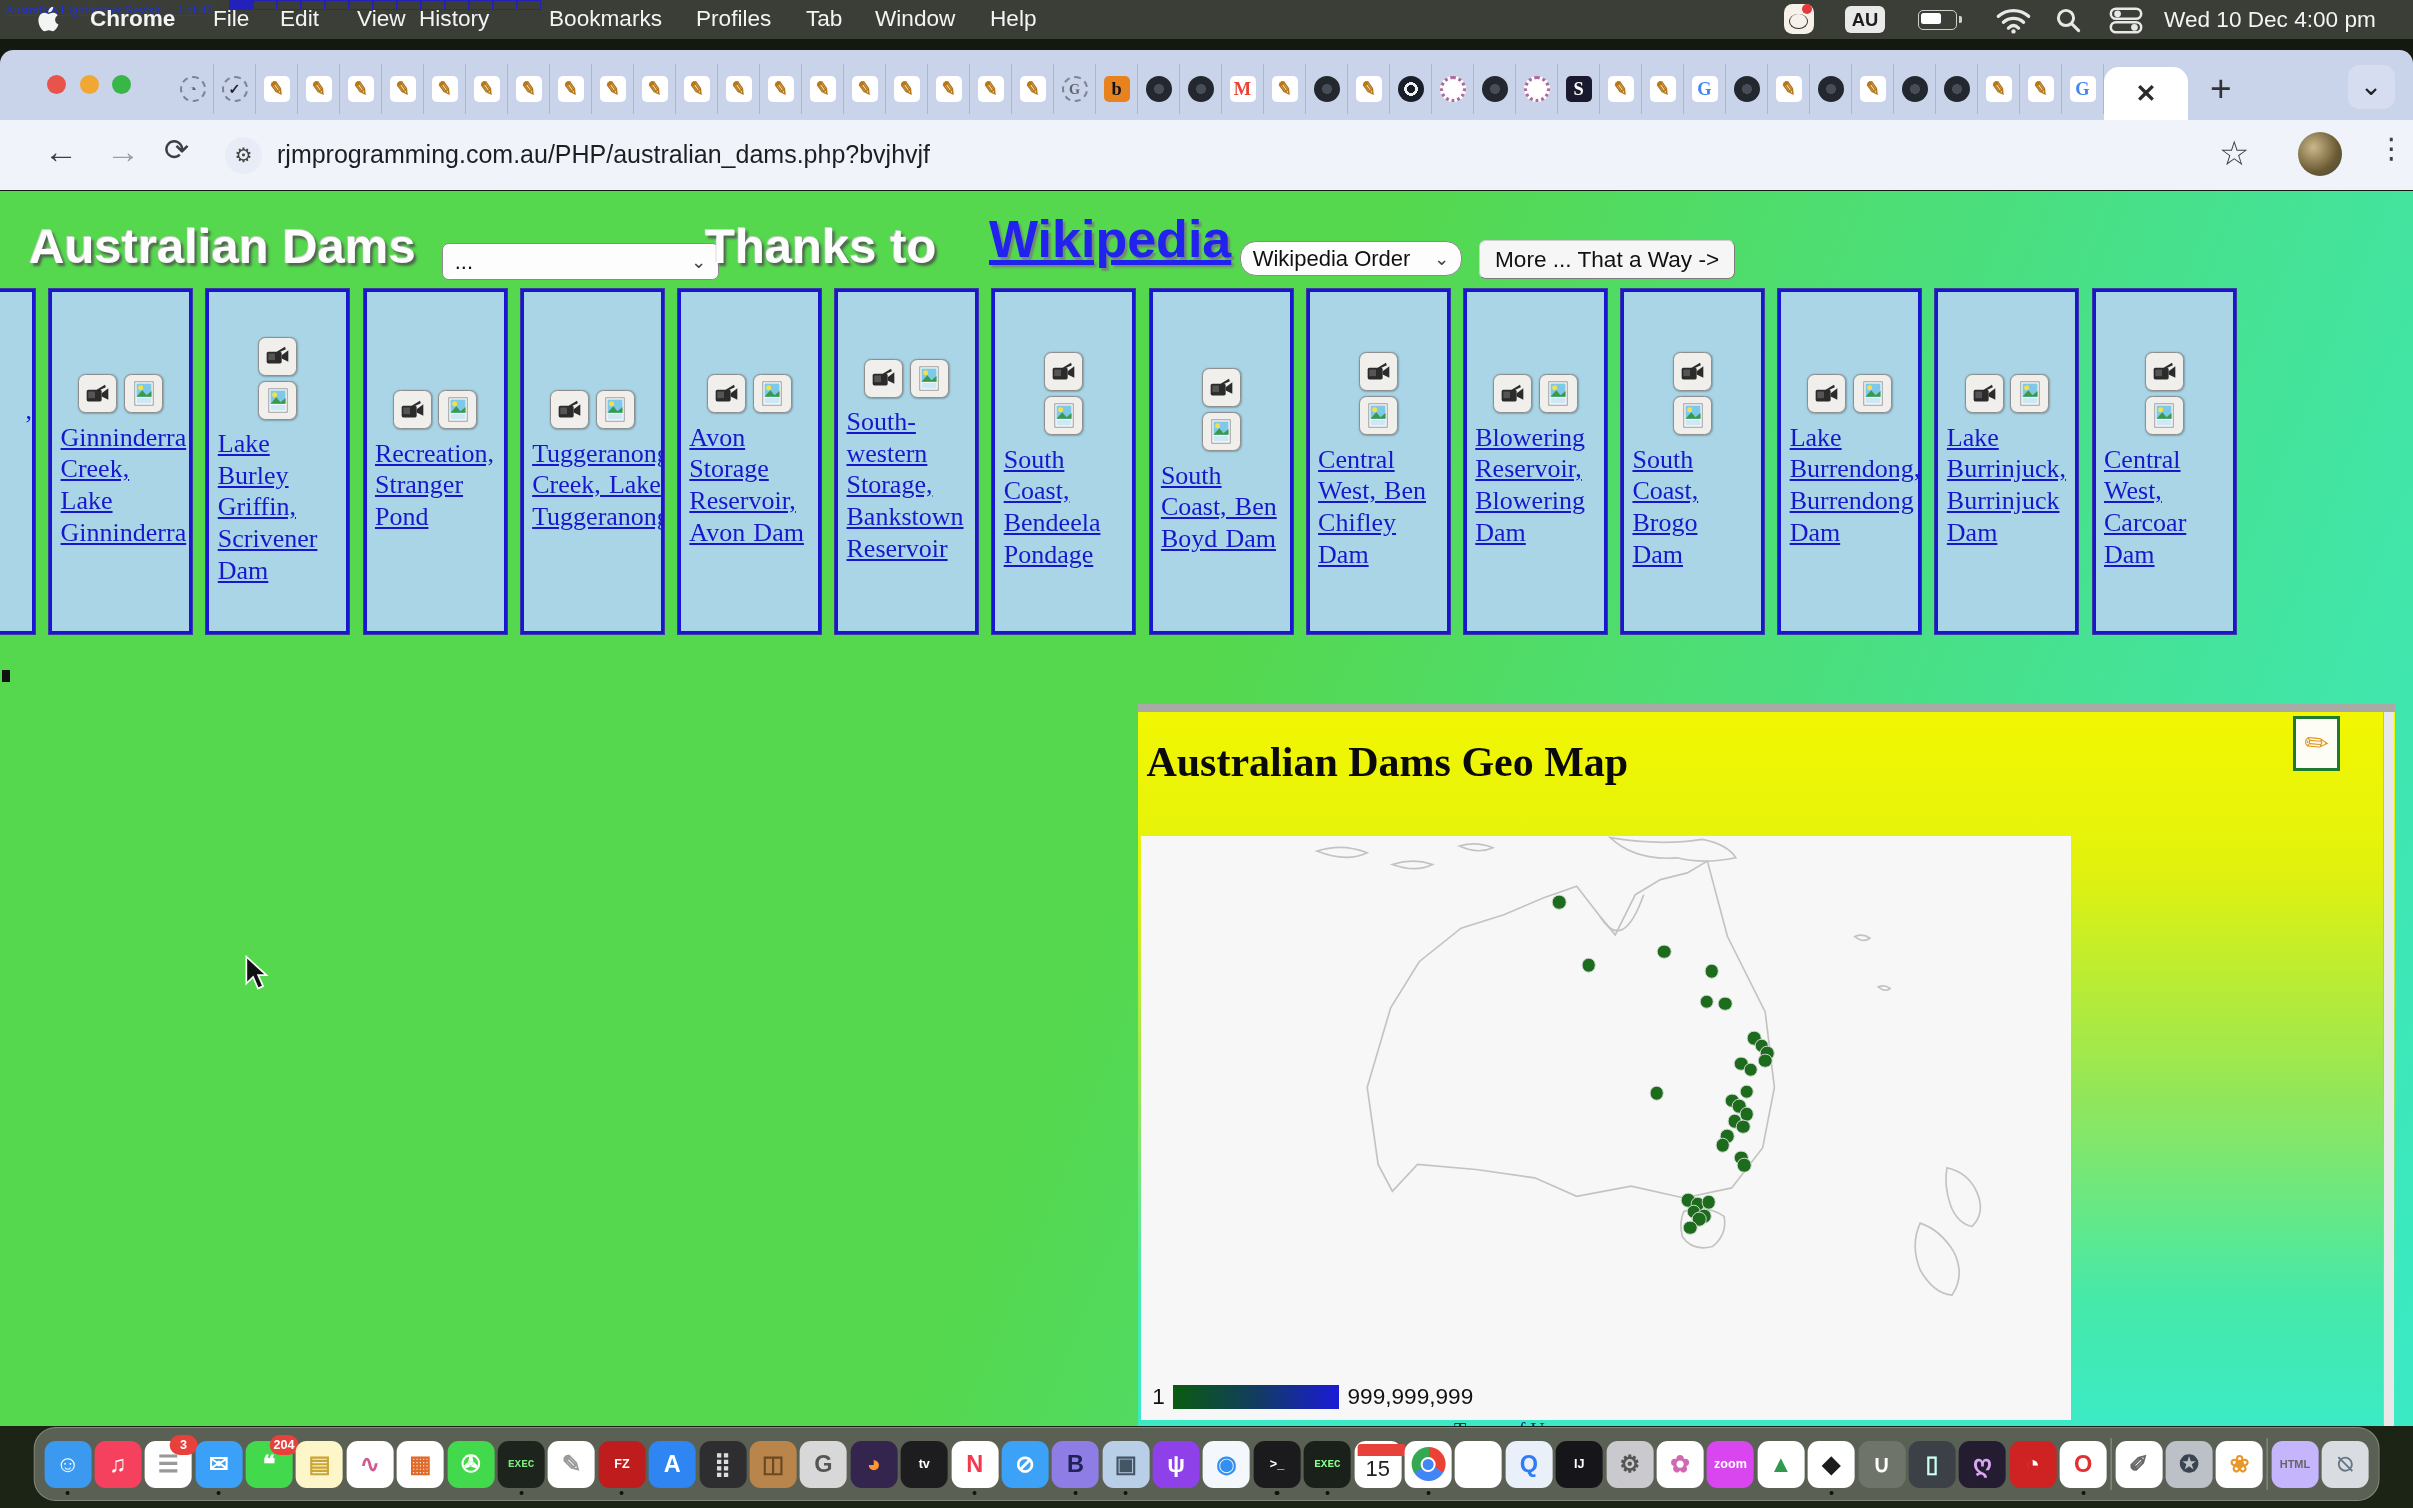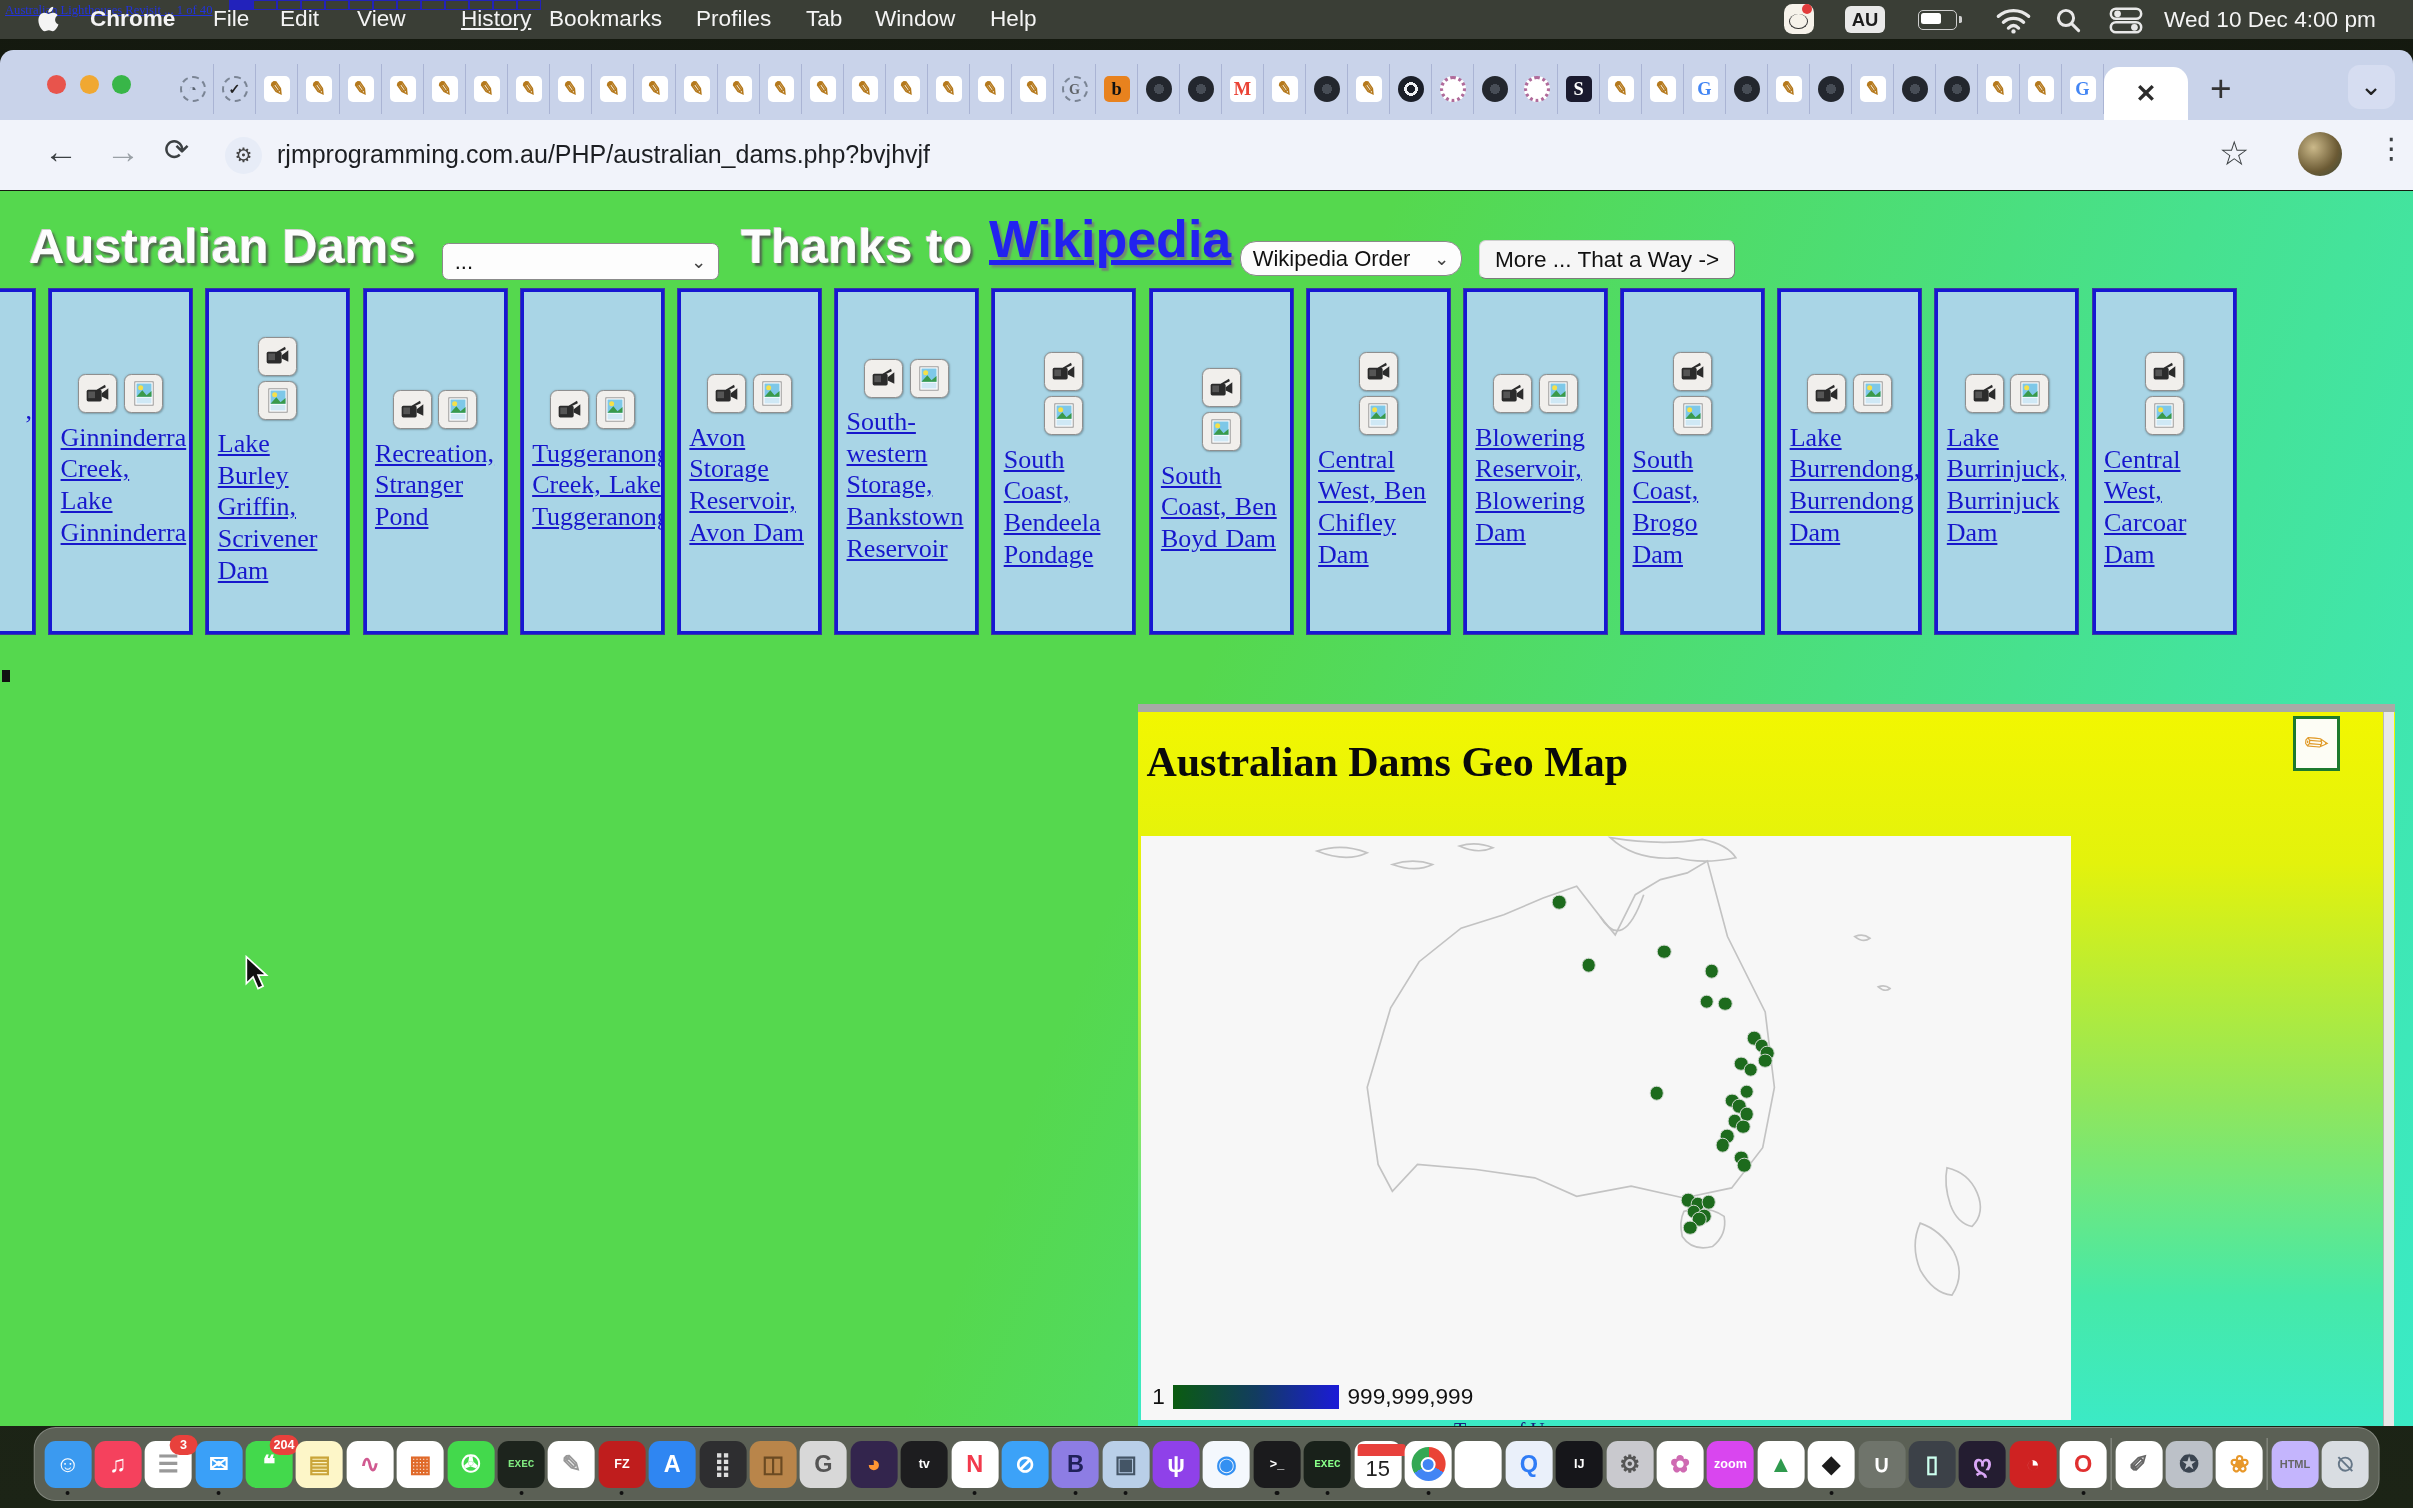--- a/index.html
+++ b/index.html
@@ -52,21 +52,21 @@
   #reload-btn{left:164px;font-size:30px;}
   #site-info{position:absolute;left:225px;top:17px;width:37px;height:37px;border-radius:50%;background:#e7ecf7;text-align:center;line-height:37px;font-size:20px;color:#444;}
   #url-text{position:absolute;left:277px;top:20px;font-size:25px;color:#1c1e22;}
   #star-btn{position:absolute;left:2219px;top:13.4px;font-size:34px;color:#3c4043;}
   #avatar{position:absolute;left:2298px;top:11.7px;width:44px;height:44px;border-radius:50%;background:radial-gradient(circle at 35% 35%,#cbb98a,#6b5a34 60%,#3a4a3a);}
   #kebab{position:absolute;left:2377px;top:11.7px;font-size:28.5px;color:#3c4043;letter-spacing:0;}
   
   #content{position:absolute;top:141px;left:0;width:2413px;height:1235px;background:linear-gradient(112deg,#55d84e 48%,#47e18e 76%,#3aeac6 100%);overflow:hidden;}
   .hero-text{position:absolute;font-weight:bold;color:#fdfdfd;font-size:49px;text-shadow:2.5px 2.5px 2.5px rgba(80,80,80,.85),-0.8px -0.8px 0 #cfcfcf;white-space:nowrap;}
   #page-title{left:29px;top:27px;}
-  #thanks-text{left:741px;top:27px;}
+  #thanks-text{left:705px;top:27px;}
   #wikipedia-link{position:absolute;left:989px;top:18.4px;font-weight:bold;font-size:52px;color:#2222ef;text-decoration:underline;text-shadow:2.5px 2.5px 1.7px rgba(120,120,120,.8);white-space:nowrap;}
   .fake-select{position:absolute;background:#fdfdfd;border:1.7px solid #8a8a8a;border-radius:6.7px;font-size:22px;color:#111;display:flex;align-items:center;justify-content:space-between;padding:0 11.7px;box-sizing:border-box;}
   #filter-select{left:442px;top:52px;width:277px;height:37px;}
   #order-select{left:1240px;top:50px;width:222px;height:35px;border-radius:16px;}
   .fake-select .chev{color:#444;font-size:18.4px;}
   #more-btn{position:absolute;left:1479px;top:49px;height:39px;padding:0 15px;background:#f6f6f6;border:1.7px outset #cfcfcf;border-radius:6.7px;font-size:22.6px;color:#111;line-height:35px;white-space:nowrap;}
   
   #cards-row{position:absolute;left:0;top:98px;width:2413px;height:345px;display:flex;gap:14.2px;}
   .card{width:143px;height:345px;background:#a9d5e6;border:3.4px solid #1717d2;outline:0.8px solid #3a3aa0;box-sizing:border-box;flex:none;display:flex;flex-direction:column;align-items:center;justify-content:center;gap:8.4px;overflow:hidden;}
   .card.partial{width:40px;margin-left:-5px;justify-content:center;align-items:flex-end;}
@@ -128,21 +128,21 @@
       <div class="gsq"></div>
     </div>
   <svg id="apple-logo" viewBox="0 0 24 28">
     <path fill="#f4f4f4" d="M17.5 14.6c0-3 2.5-4.4 2.6-4.5-1.4-2.1-3.6-2.4-4.4-2.4-1.9-.2-3.6 1.1-4.6 1.1-1 0-2.4-1.1-4-1.1-2 0-3.9 1.2-5 3-2.1 3.7-.5 9.1 1.5 12.1 1 1.5 2.2 3.1 3.8 3 1.5-.1 2.1-1 4-1s2.4 1 4 .9c1.7 0 2.7-1.5 3.7-3 1.2-1.7 1.6-3.4 1.7-3.5-.1 0-3.2-1.2-3.3-4.6zM14.4 5.6c.8-1 1.4-2.4 1.2-3.8-1.2.1-2.7.8-3.5 1.8-.8.9-1.5 2.3-1.3 3.7 1.3.1 2.7-.7 3.6-1.7z"></path>
   </svg>
   <div id="menu-items">
       <span class="menu-item app" style="left: 90px;">Chrome</span>
       <span class="menu-item" style="left: 213px;">File</span>
       <span class="menu-item" style="left: 280px;">Edit</span>
       <span class="menu-item" style="left: 357px;">View</span>
-      <span class="menu-item" style="left: 461px; text-decoration: underline;">History</span>
+      <span class="menu-item" style="left: 419px;">History</span>
       <span class="menu-item" style="left: 549px;">Bookmarks</span>
       <span class="menu-item" style="left: 696px;">Profiles</span>
       <span class="menu-item" style="left: 806px;">Tab</span>
       <span class="menu-item" style="left: 875px;">Window</span>
       <span class="menu-item" style="left: 990px;">Help</span>
     </div>
   <div id="menu-status">
     <div id="mascot-badge">
         <div class="face"></div>
         <div class="dotr"></div>

